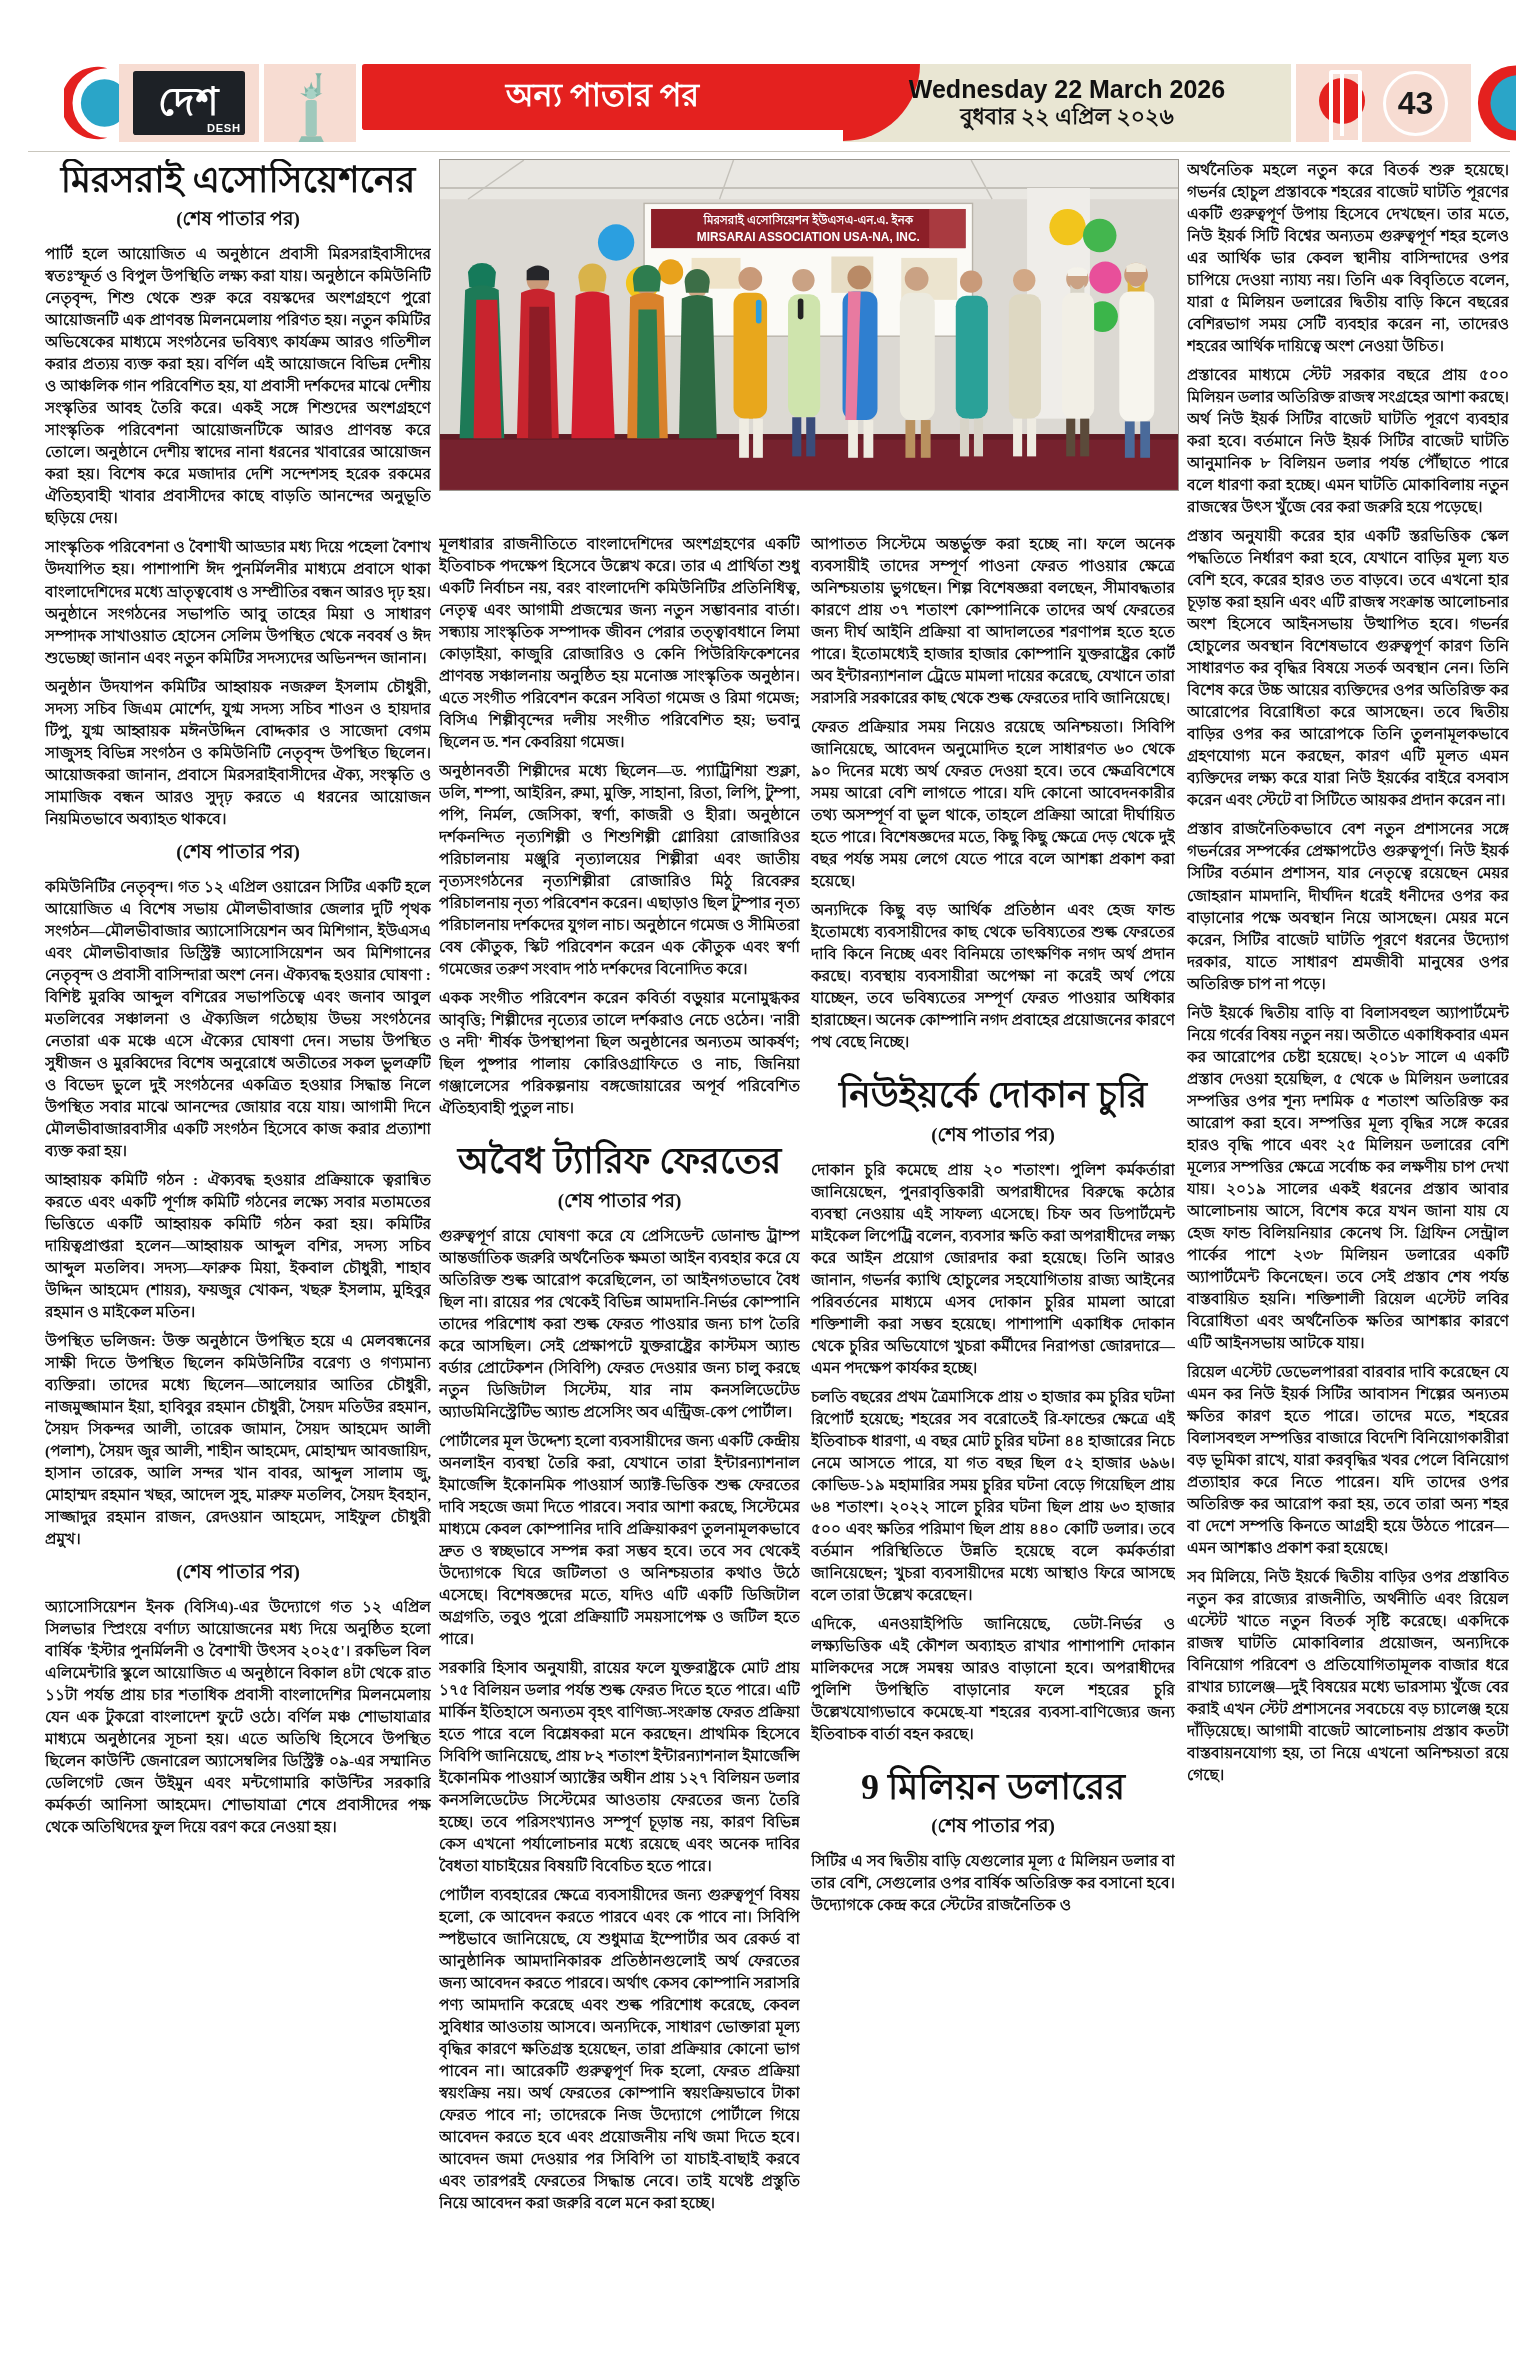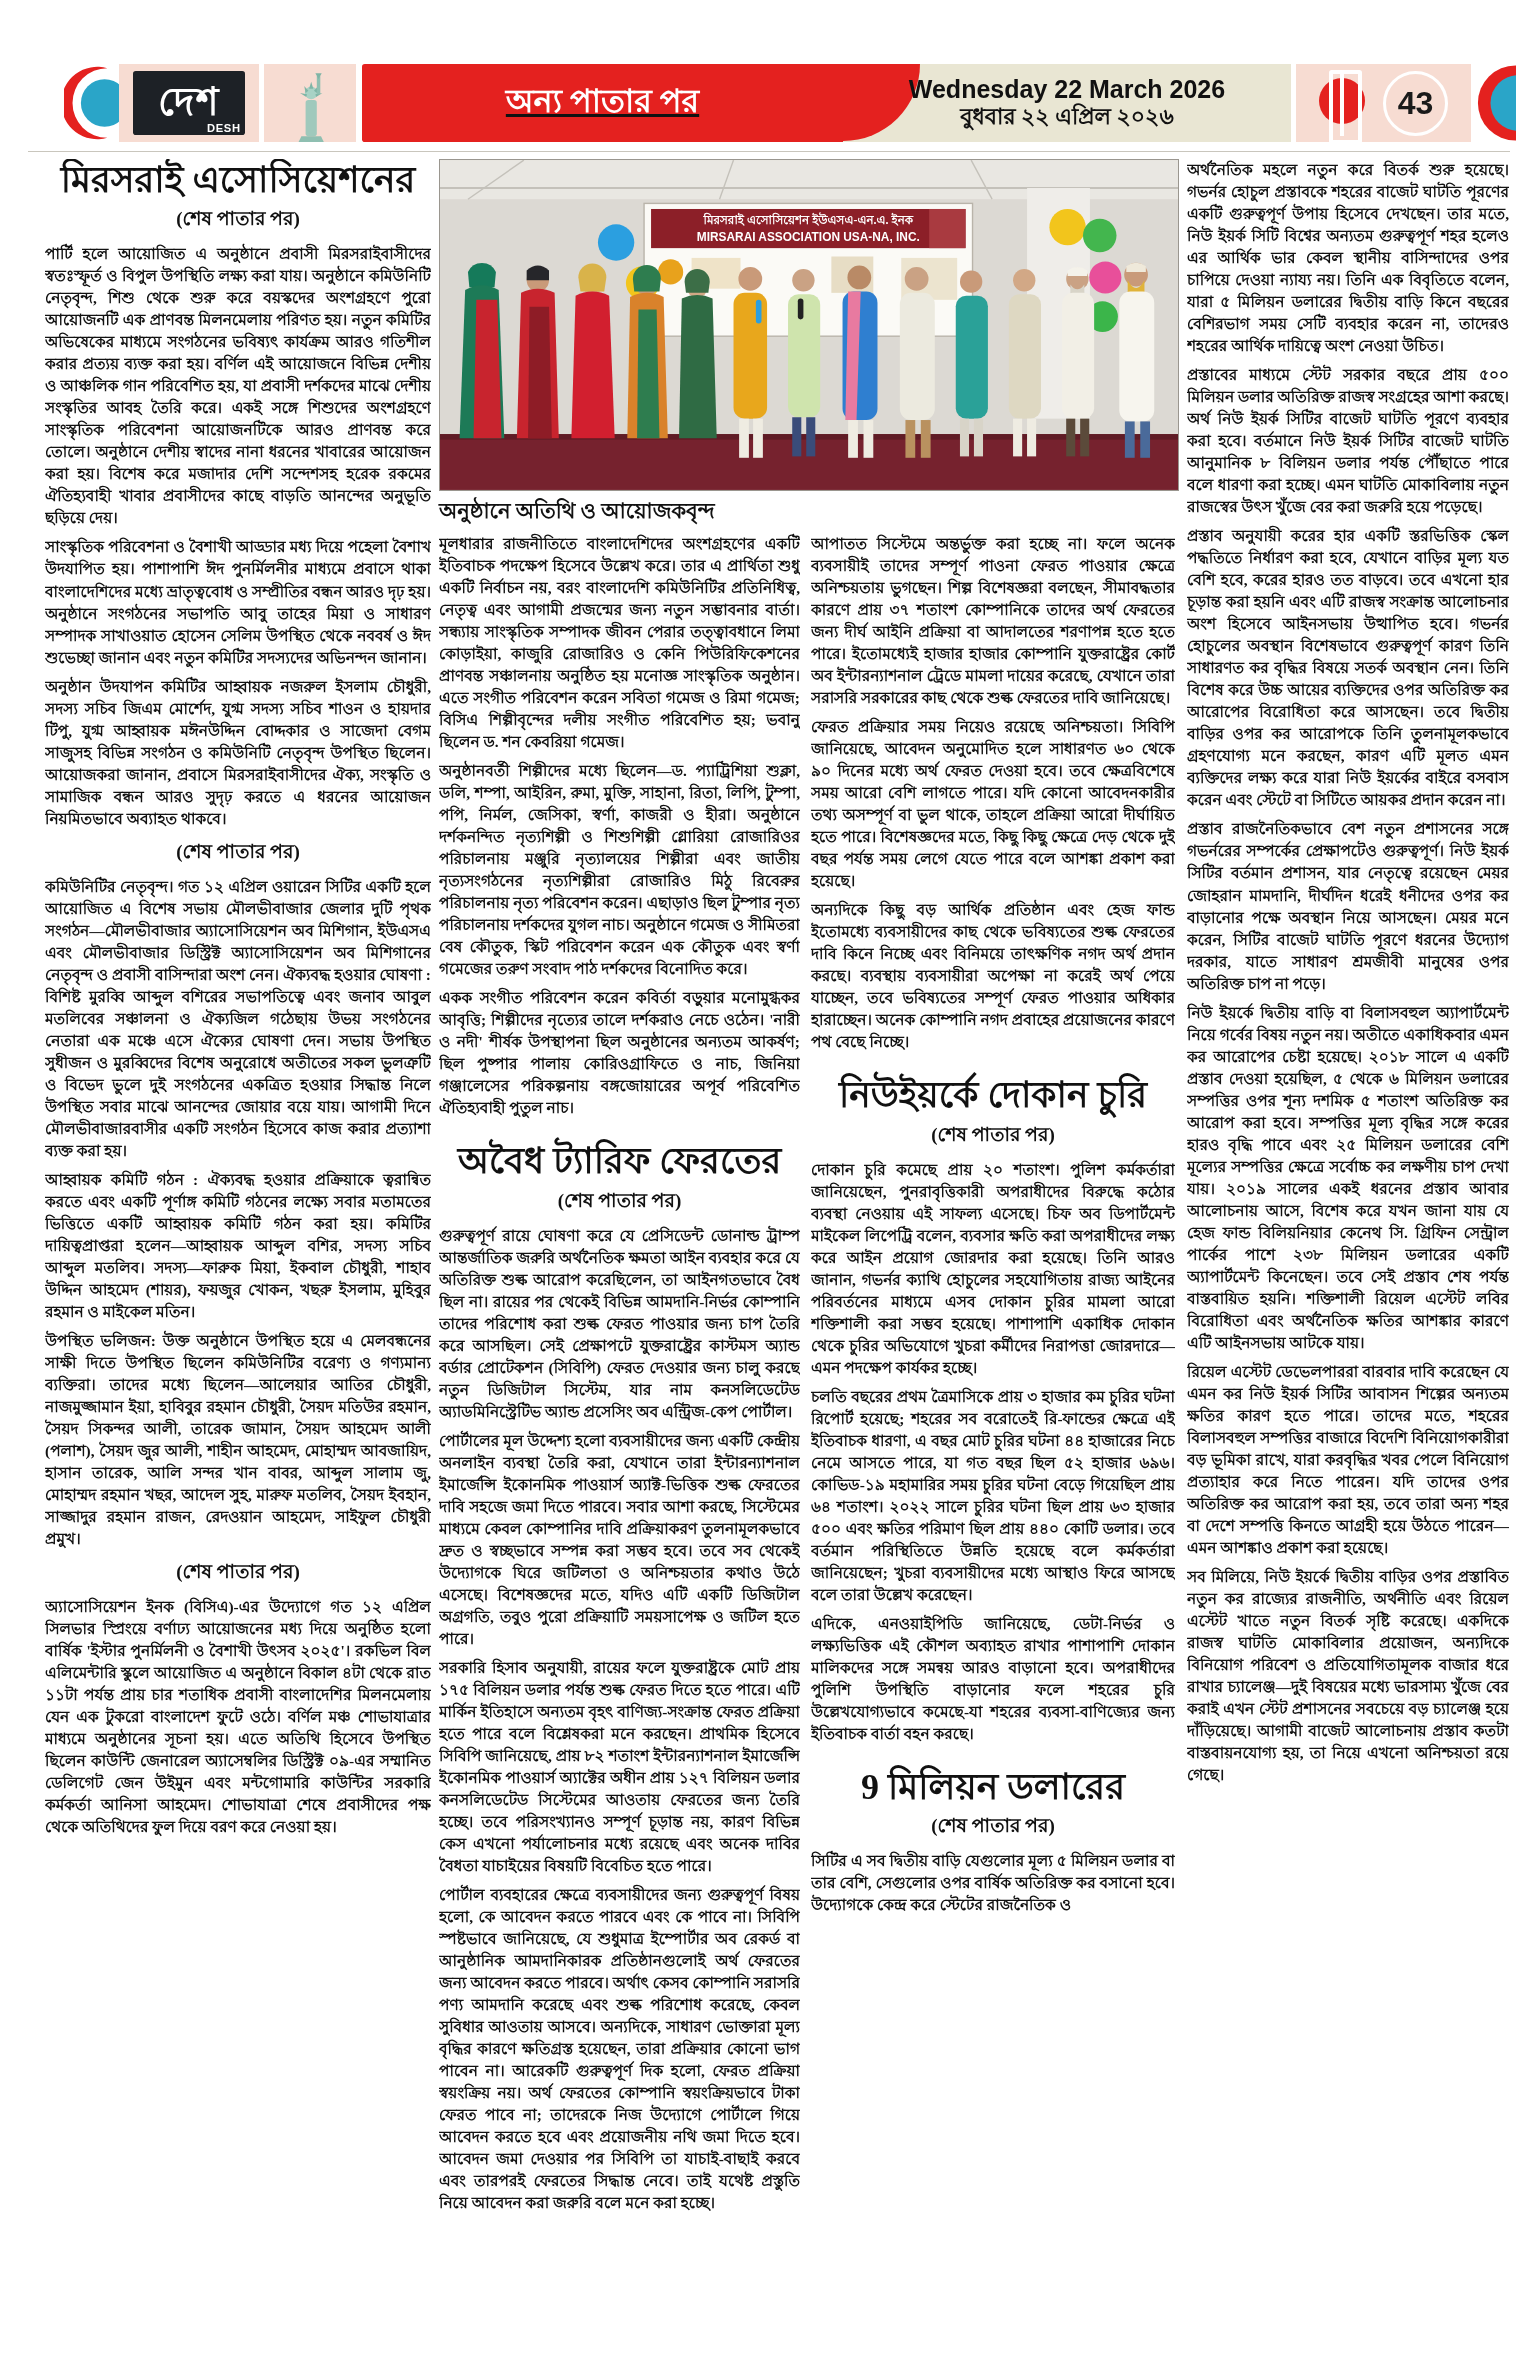--- a/index.html
+++ b/index.html
@@ -12,22 +12,22 @@
   .logo-crescent{position:absolute;left:36px;top:0;width:63px;height:78px;}
   .logo-box{position:absolute;left:91px;top:0;width:140px;height:78px;background:#f7dcd2;
             display:flex;align-items:center;justify-content:center;}
   .logo-black{width:112px;height:64px;background:#1d2126;color:#fff;position:relative;
               display:flex;align-items:flex-start;justify-content:center;border-radius:2.8px;}
   .logo-bn{font-size:39px;font-weight:bold;letter-spacing:1.4px;}
   .logo-en{position:absolute;right:4.2px;bottom:1.4px;font-size:11.2px;font-weight:bold;
            font-family:"Liberation Sans",sans-serif;letter-spacing:0.7px;}
   .statue-box{position:absolute;left:236px;top:0;width:92px;height:78px;background:#f7dcd2;
               display:flex;align-items:flex-end;justify-content:center;}
-  .red-banner{position:absolute;left:334px;top:0;width:481px;height:78px;background:#e4211f;
-              display:flex;align-items:center;justify-content:center;border-radius:2.8px 0 0 2.8px;text-decoration:underline;}
+  .red-banner{position:absolute;left:334px;top:0;width:481px;height:66px;background:#e4211f;
+              display:flex;align-items:center;justify-content:center;border-radius:2.8px 0 0 2.8px;}
   .red-banner span{color:#ffffff;font-size:32px;font-weight:bold;}
   .date-panel{position:absolute;left:815px;top:0;width:448px;height:78px;background:#e9e6d3;
               overflow:hidden;display:flex;flex-direction:column;align-items:center;justify-content:center;}
   .date-panel::before{content:"";position:absolute;left:-77px;top:-77px;width:154px;height:154px;
               border-radius:50%;background:#e4211f;}
   .date-en{font-size:25px;font-weight:bold;font-family:"Liberation Sans",sans-serif;line-height:1.15;}
   .date-bn{font-size:22px;font-weight:bold;line-height:1.2;}
   .pageno-panel{position:absolute;left:1268px;top:0;width:175px;height:78px;background:#f7dcd2;
               display:flex;align-items:center;justify-content:center;gap:18px;}
   .pageno-icon{width:46px;height:66px;position:relative;}
@@ -237,21 +237,20 @@
             <circle cx="996" cy="164" r="17" fill="#c99a79"></circle>
             <path d="M982 152 q14 -10 28 0 v8 h-28 Z" fill="#efe9da"></path>
             <path d="M984 172 q12 22 24 0 v22 h-24 Z" fill="#e0b33a"></path>
             <rect x="972" y="188" width="50" height="186" rx="16" fill="#f7f5ee"></rect>
             <rect x="980" y="374" width="14" height="52" fill="#4a6a9a"></rect>
             <rect x="1002" y="374" width="14" height="52" fill="#4a6a9a"></rect>
           </g>
       </g>
     </svg>
   </div>
-  <div class="caption">অনুষ্ঠানে অতিথি ও আয়োজকবৃন্দ</div>
 
   <div class="col col1">
       <div class="blk headline">মিরসরাই এসোসিয়েশনের</div>
       <div class="blk subhead">(শেষ পাতার পর)</div>
       <div class="blk bodytx">পার্টি হলে আয়োজিত এ অনুষ্ঠানে প্রবাসী মিরসরাইবাসীদের স্বতঃস্ফূর্ত ও বিপুল উপস্থিতি লক্ষ্য করা যায়। অনুষ্ঠানে কমিউনিটি নেতৃবৃন্দ, শিশু থেকে শুরু করে বয়স্কদের অংশগ্রহণে পুরো আয়োজনটি এক প্রাণবন্ত মিলনমেলায় পরিণত হয়। নতুন কমিটির অভিষেকের মাধ্যমে সংগঠনের ভবিষ্যৎ কার্যক্রম আরও গতিশীল করার প্রত্যয় ব্যক্ত করা হয়। বর্ণিল এই আয়োজনে বিভিন্ন দেশীয় ও আঞ্চলিক গান পরিবেশিত হয়, যা প্রবাসী দর্শকদের মাঝে দেশীয় সংস্কৃতির আবহ তৈরি করে। একই সঙ্গে শিশুদের অংশগ্রহণে সাংস্কৃতিক পরিবেশনা আয়োজনটিকে আরও প্রাণবন্ত করে তোলে। অনুষ্ঠানে দেশীয় স্বাদের নানা ধরনের খাবারের আয়োজন করা হয়। বিশেষ করে মজাদার দেশি সন্দেশসহ হরেক রকমের ঐতিহ্যবাহী খাবার প্রবাসীদের কাছে বাড়তি আনন্দের অনুভূতি ছড়িয়ে দেয়।</div>
       <div class="blk bodytx">সাংস্কৃতিক পরিবেশনা ও বৈশাখী আড্ডার মধ্য দিয়ে পহেলা বৈশাখ উদযাপিত হয়। পাশাপাশি ঈদ পুনর্মিলনীর মাধ্যমে প্রবাসে থাকা বাংলাদেশিদের মধ্যে ভ্রাতৃত্ববোধ ও সম্প্রীতির বন্ধন আরও দৃঢ় হয়। অনুষ্ঠানে সংগঠনের সভাপতি আবু তাহের মিয়া ও সাধারণ সম্পাদক সাখাওয়াত হোসেন সেলিম উপস্থিত থেকে নববর্ষ ও ঈদ শুভেচ্ছা জানান এবং নতুন কমিটির সদস্যদের অভিনন্দন জানান।</div>
       <div class="blk bodytx">অনুষ্ঠান উদযাপন কমিটির আহ্বায়ক নজরুল ইসলাম চৌধুরী, সদস্য সচিব জিএম মোর্শেদ, যুগ্ম সদস্য সচিব শাওন ও হায়দার টিপু, যুগ্ম আহ্বায়ক মঈনউদ্দিন বোদ্দকার ও সাজেদা বেগম সাজুসহ বিভিন্ন সংগঠন ও কমিউনিটি নেতৃবৃন্দ উপস্থিত ছিলেন। আয়োজকরা জানান, প্রবাসে মিরসরাইবাসীদের ঐক্য, সংস্কৃতি ও সামাজিক বন্ধন আরও সুদৃঢ় করতে এ ধরনের আয়োজন নিয়মিতভাবে অব্যাহত থাকবে।</div>
       <div class="blk subhead">(শেষ পাতার পর)</div>
       <div class="blk bodytx">কমিউনিটির নেতৃবৃন্দ। গত ১২ এপ্রিল ওয়ারেন সিটির একটি হলে আয়োজিত এ বিশেষ সভায় মৌলভীবাজার জেলার দুটি পৃথক সংগঠন—মৌলভীবাজার অ্যাসোসিয়েশন অব মিশিগান, ইউএসএ এবং মৌলভীবাজার ডিস্ট্রিক্ট অ্যাসোসিয়েশন অব মিশিগানের নেতৃবৃন্দ ও প্রবাসী বাসিন্দারা অংশ নেন। ঐক্যবদ্ধ হওয়ার ঘোষণা : বিশিষ্ট মুরব্বি আব্দুল বশিরের সভাপতিত্বে এবং জনাব আবুল মতলিবের সঞ্চালনা ও ঐক্যজিল গঠেছায় উভয় সংগঠনের নেতারা এক মঞ্চে এসে ঐক্যের ঘোষণা দেন। সভায় উপস্থিত সুধীজন ও মুরব্বিদের বিশেষ অনুরোধে অতীতের সকল ভুলত্রুটি ও বিভেদ ভুলে দুই সংগঠনের একত্রিত হওয়ার সিদ্ধান্ত নিলে উপস্থিত সবার মাঝে আনন্দের জোয়ার বয়ে যায়। আগামী দিনে মৌলভীবাজারবাসীর একটি সংগঠন হিসেবে কাজ করার প্রত্যাশা ব্যক্ত করা হয়।</div>
       <div class="blk bodytx">আহ্বায়ক কমিটি গঠন : ঐক্যবদ্ধ হওয়ার প্রক্রিয়াকে ত্বরান্বিত করতে এবং একটি পূর্ণাঙ্গ কমিটি গঠনের লক্ষ্যে সবার মতামতের ভিত্তিতে একটি আহ্বায়ক কমিটি গঠন করা হয়। কমিটির দায়িত্বপ্রাপ্তরা হলেন—আহ্বায়ক আব্দুল বশির, সদস্য সচিব আব্দুল মতলিব। সদস্য—ফারুক মিয়া, ইকবাল চৌধুরী, শাহাব উদ্দিন আহমেদ (শায়র), ফয়জুর খোকন, খছরু ইসলাম, মুহিবুর রহমান ও মাইকেল মতিন।</div>

